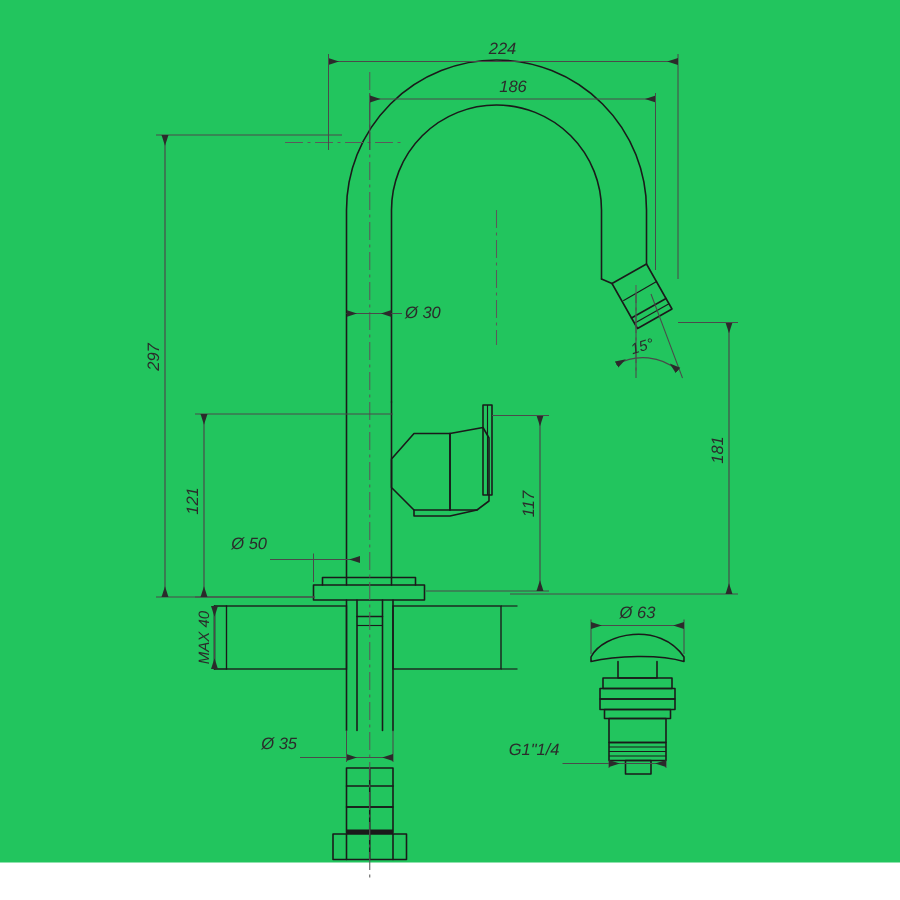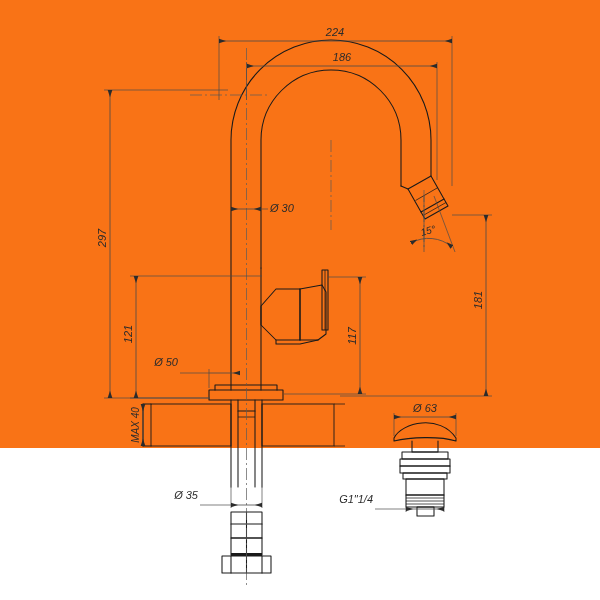--- a/index.html
+++ b/index.html
@@ -9,22 +9,22 @@
   }
   body {
     width: 600px;
     height: 600px;
     font-family: "Liberation Sans", sans-serif;
     overflow: hidden;
   }
   #drawing-root {
     position: relative;
     width: 600px;
-    height: 448px;
-    background: #f97316;
+    height: 575px;
+    background: #22c55e;
   }
   svg#tech-drawing {
     display: block;
     width: 600px;
     height: 600px;
   }
   .obj {
     fill: none;
     stroke: #1a1a1a;
     stroke-width: 1.05;

